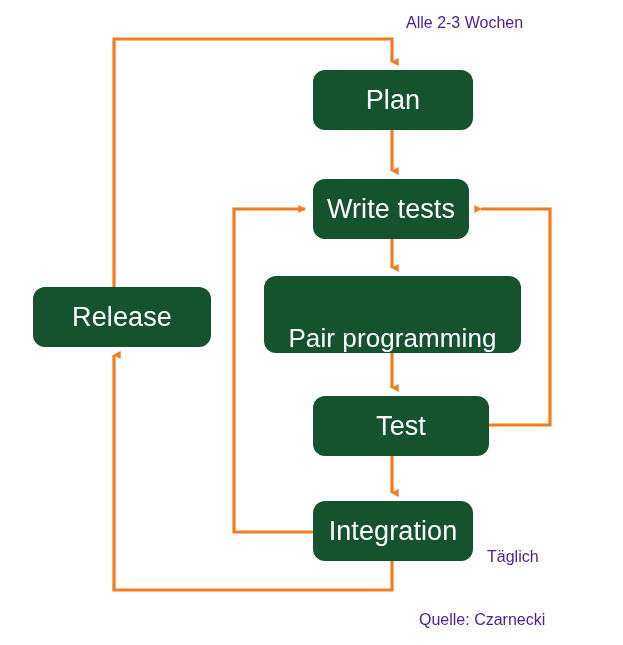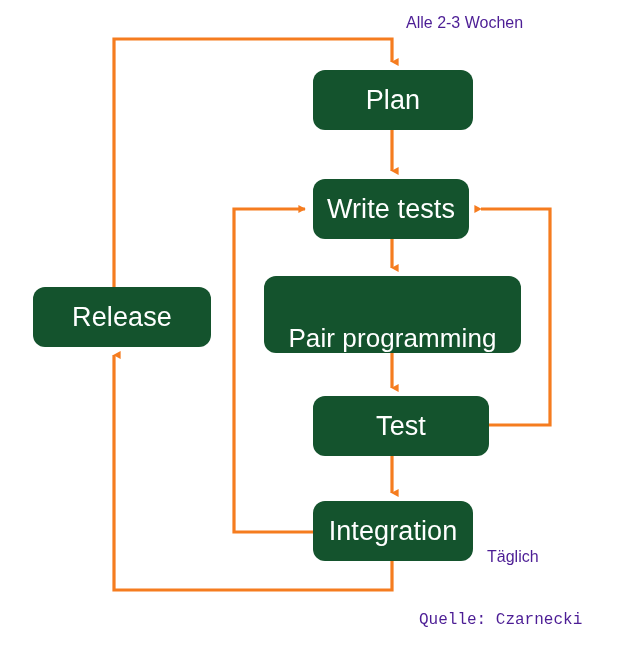--- a/index.html
+++ b/index.html
@@ -51,21 +51,21 @@
 
   .caption {
     position: absolute;
     color: #4c1d95;
     font-size: 16px;
     white-space: nowrap;
     z-index: 4;
   }
   .cap-cadence { left: 406px; top: 14px; }
   .cap-daily   { left: 487px; top: 548px; }
-  .cap-source  { left: 419px; top: 611px; font-family: Liberation Mono, monospace; }
+  .cap-source  { left: 419px; top: 611px; }
 </style>
 </head>
 <body>
 
 <div id="canvas">
 
   <svg id="wires" viewBox="0 0 623 645" xmlns="http://www.w3.org/2000/svg">
     <defs>
       <marker id="ah-down" markerWidth="9" markerHeight="9" refX="4.5" refY="7.4" orient="auto" markerUnits="userSpaceOnUse">
         <path d="M0.6,0.8 L4.5,8.2 L8.4,0.8 Z" fill="#F57C1F"></path>

